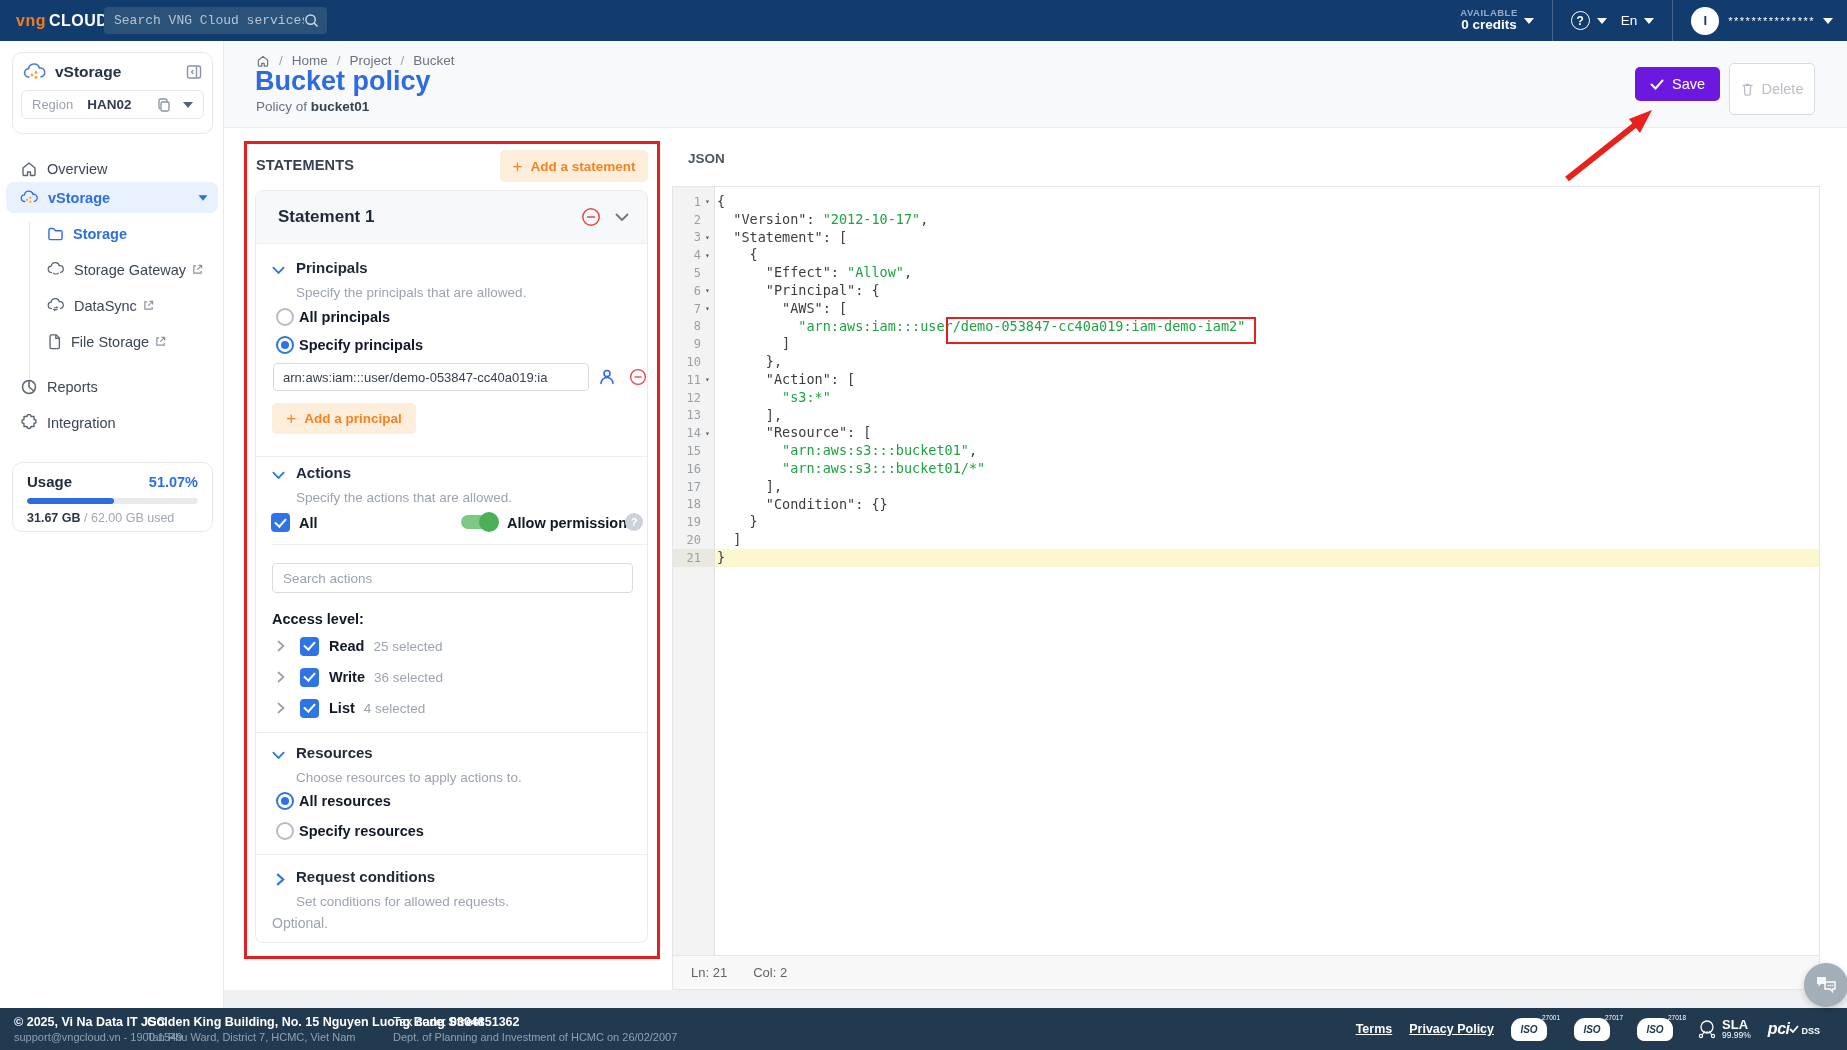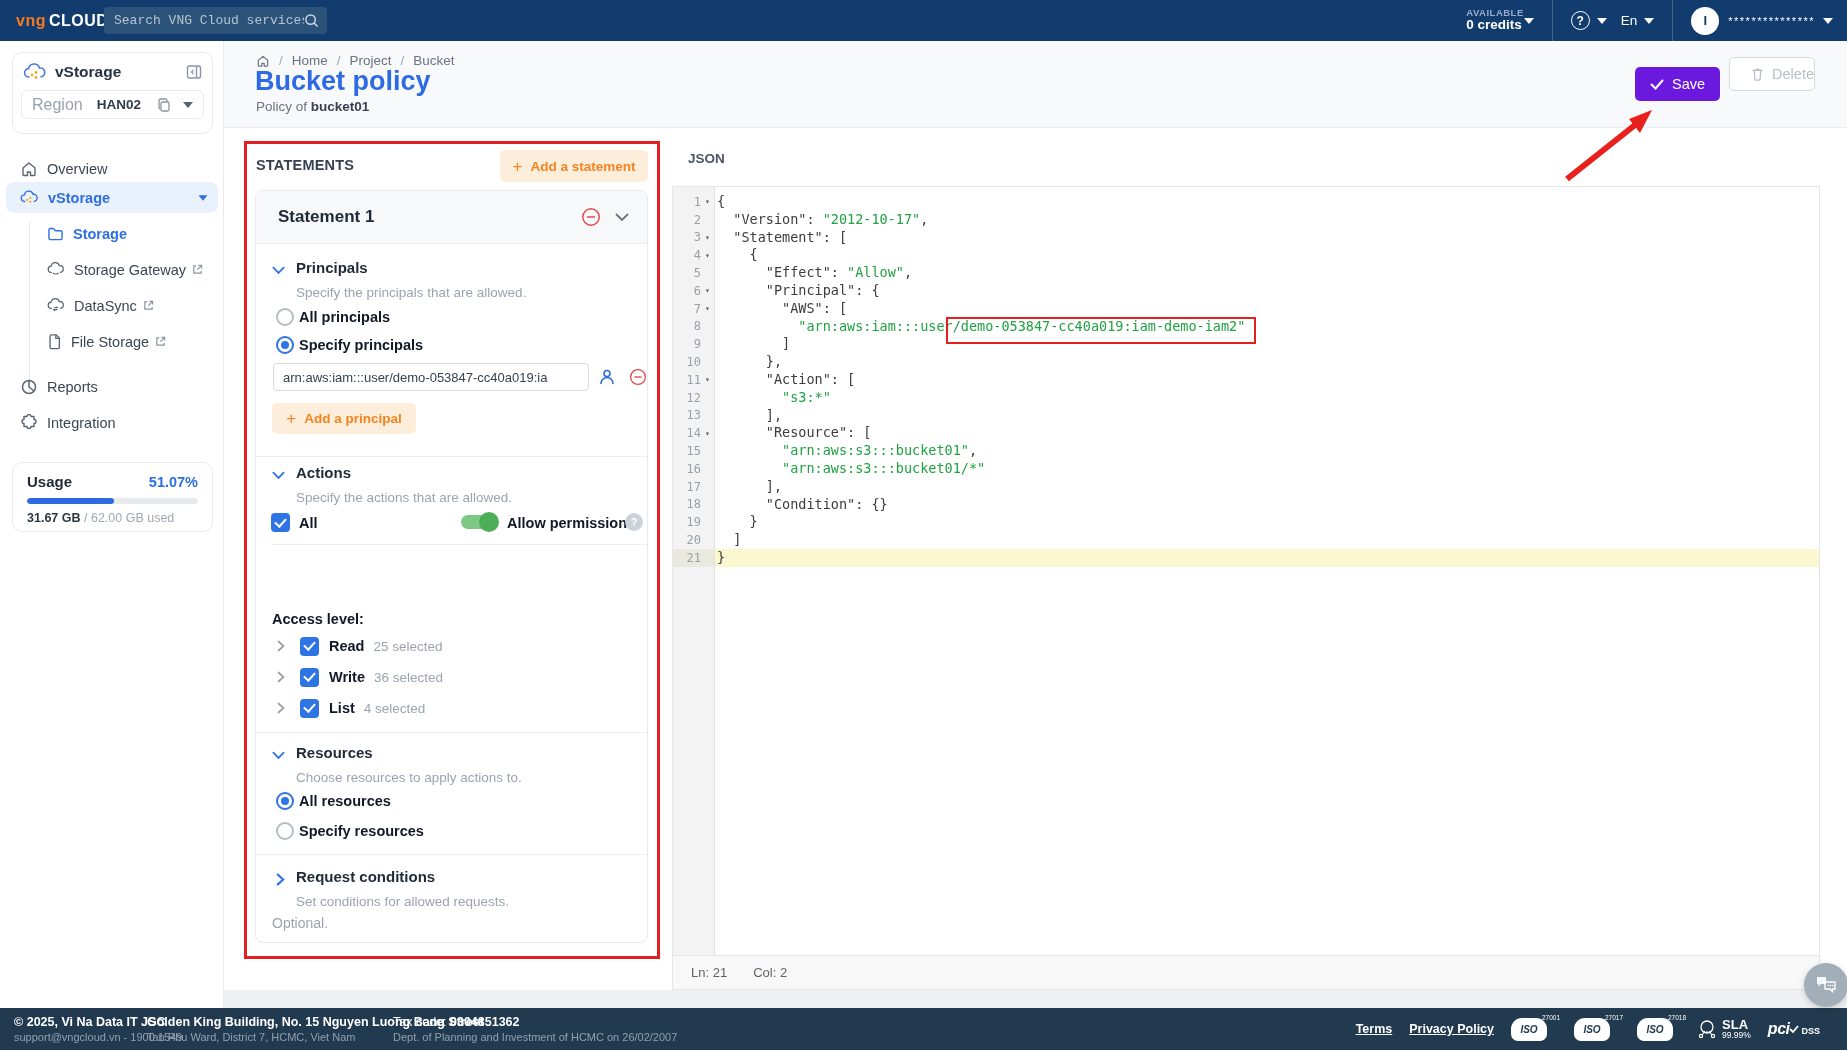--- a/index.html
+++ b/index.html
@@ -7,37 +7,37 @@
   .abs { position:absolute; }
 
   
   .topbar { position:absolute; left:0; top:0; width:1847px; height:41px; background:#123c6d; display:flex; align-items:center; z-index:30; }
   .logo { margin-left:16px; font-size:16px; font-weight:800; letter-spacing:.5px; }
   .logo .l1 { color:#f47a20; } .logo .l2 { color:#fff; margin-left:3px; }
   .hsearch { position:absolute; left:104px; top:7px; width:223px; height:27px; background:#2b5279; border-radius:4px; display:flex; align-items:center; padding:0 8px 0 10px; }
   .hsearch input { flex:1; background:transparent; border:none; outline:none; color:#dbe4ee; font-size:13px; font-family:Liberation Mono, monospace; }
   .hsearch input::placeholder { color:#b7c3d1; }
   .topright { position:absolute; right:14px; top:0; height:41px; display:flex; align-items:center; }
-  .credits { text-align:left; line-height:1.1; }
+  .credits { text-align:center; line-height:1.1; margin-right:6px; }
   .credits .av { font-size:9.5px; color:#97accc; letter-spacing:.5px; font-weight:700; }
   .credits .cv { font-size:13.5px; color:#fff; font-weight:700; }
   .caret { width:0; height:0; border-left:5px solid transparent; border-right:5px solid transparent; border-top:6px solid #fff; display:inline-block; }
   .hdiv { width:1px; height:41px; background:rgba(255,255,255,.22); margin:0 18px; }
   .qmark { width:19px; height:19px; border:1.6px solid #fff; border-radius:50%; color:#fff; font-size:12px; font-weight:700; display:flex; align-items:center; justify-content:center; }
   .lang { color:#fff; font-size:13.5px; margin:0 7px 0 14px; }
   .avatar { width:28px; height:28px; background:#fff; border-radius:50%; color:#123c6d; font-weight:700; font-size:13px; display:flex; align-items:center; justify-content:center; margin-right:9px; }
   .mask { color:#fff; font-size:11px; letter-spacing:1.5px; margin-right:8px; }
 
   
   .sidebar { position:absolute; left:0; top:41px; width:224px; height:967px; background:#fff; border-right:1px solid #e8eaec; z-index:5; }
   .prodcard { position:absolute; left:12px; top:11px; width:201px; height:82px; border:1px solid #e7e9ec; border-radius:10px; }
   .prodrow { display:flex; align-items:center; padding:9px 10px 0 10px; }
   .prodname { font-size:15.5px; font-weight:700; color:#263244; margin-left:8px; flex:1; }
   .regionbox { margin:8px 8px 0 8px; border:1px solid #e7e9ec; border-radius:6px; height:29px; display:flex; align-items:center; padding:0 10px; }
-  .regl { font-size:16px; color:#9aa2ad; } .regv { font-size:13.5px; font-weight:700; color:#333c4a; margin-left:14px; flex:1; }
+  .regl { font-size:13px; color:#9aa2ad; } .regv { font-size:13.5px; font-weight:700; color:#333c4a; margin-left:14px; flex:1; }
   .navitem { position:absolute; left:0; width:224px; height:31px; display:flex; align-items:center; padding-left:20px; font-size:14.5px; color:#3c4654; }
   .navitem .lbl { margin-left:9px; }
   .navitem.active { color:#2e6fe0; font-weight:700; }
   .activebg { position:absolute; left:6px; top:141px; width:212px; height:31px; background:#e9f1fd; border-radius:8px; }
   .subguide { position:absolute; left:29px; top:181px; width:1px; height:172px; background:#e4e7ea; }
   .sub { padding-left:47px !important; }
   .bluecaret { margin-left:auto; margin-right:16px; border-top-color:#2e6fe0 !important; transform:scale(.9); }
   .extlink { margin-left:6px; }
   .usagecard { position:absolute; left:12px; top:421px; width:201px; height:70px; border:1px solid #e7e9ec; border-radius:10px; padding:10px 14px; }
   .usrow { display:flex; justify-content:space-between; align-items:baseline; }
@@ -51,21 +51,21 @@
   
   .headstrip { position:absolute; left:224px; top:41px; width:1623px; height:86px; background:#f8f9fb; }
   .mainpanel { position:absolute; left:224px; top:127px; width:1623px; height:863px; background:#fff; border-top:1px solid #ebedf0; }
   .graystrip { position:absolute; left:224px; top:990px; width:1623px; height:18px; background:#eef0f2; }
   .breadcrumb { position:absolute; left:256px; top:53px; display:flex; align-items:center; gap:9px; font-size:13.5px; color:#6b7280; }
   .bc-sep { color:#9ca3af; }
   .pagetitle { position:absolute; left:255px; top:66px; font-size:27px; font-weight:700; color:#2e6be2; }
   .pagesub { position:absolute; left:256px; top:99px; font-size:13.5px; color:#6b7280; }
   .pagesub b { color:#374151; }
   .savebtn { position:absolute; left:1635px; top:67px; width:85px; height:34px; background:#6c19df; border:none; border-radius:5px; color:#fff; font-size:14.5px; font-weight:500; display:flex; align-items:center; justify-content:center; gap:8px; cursor:pointer; font-family:"Liberation Sans",sans-serif; }
-  .delbtn { position:absolute; left:1729px; top:57px; width:86px; height:34px; background:#fff; border:1px solid #d8dbde; border-radius:5px; color:#b9bec5; font-size:14.5px; font-weight:500; display:flex; align-items:center; justify-content:flex-end; gap:8px; font-family:"Liberation Sans",sans-serif; }
+  .delbtn { position:absolute; left:1729px; top:63px; width:86px; height:52px; background:#fff; border:1px solid #d8dbde; border-radius:5px; color:#b9bec5; font-size:14.5px; font-weight:500; display:flex; align-items:center; justify-content:center; gap:8px; font-family:"Liberation Sans",sans-serif; }
 
   
   .redbox1 { position:absolute; left:244px; top:141px; width:416px; height:818px; border:3px solid #e1201f; z-index:20; pointer-events:none; }
   .stheading { position:absolute; left:256px; top:157px; font-size:14.5px; font-weight:700; color:#374151; letter-spacing:.2px; }
   .addstmt { position:absolute; left:500px; top:150px; width:148px; height:32px; background:#fdeedc; border:none; border-radius:5px; color:#f5831f; font-size:13.5px; font-weight:700; display:flex; align-items:center; justify-content:center; gap:8px; font-family:"Liberation Sans",sans-serif; }
   .plus { font-size:17px; font-weight:400; line-height:1; }
   .stmtcard { position:absolute; left:255px; top:190px; width:393px; height:753px; border:1px solid #e8eaec; border-radius:8px; background:#fff; overflow:hidden; }
   .stmthead { height:53px; background:#f7f8f9; border-bottom:1px solid #eceef0; display:flex; align-items:center; padding:0 18px 0 22px; }
   .stmttitle { font-size:17px; font-weight:700; color:#1f2937; flex:1; }
   .secchev { position:absolute; left:16px; width:13px; height:13px; }
@@ -367,20 +367,21 @@
   <div class="checkbox" style="left:15px;top:322px;"></div>
   <div class="rlabel" style="top:324px;">All</div>
   <div class="toggle">
       <div class="knob"></div>
     </div>
   <div class="rlabel" style="left:251px;top:324px;">Allow permissions</div>
   <div class="qhelp">?</div>
 
   <div class="hr" style="top:353px;left:16px;width:377px;"></div>
 
+  <input class="searchact" placeholder="Search actions" style="">
   <div class="acclabel">Access level:</div>
 
   <div class="accrow" style="top:445px;">
     <svg width="8" height="12" viewBox="0 0 8 12" style="margin-left:7px;">
         <path d="M1.5 1.5L6.5 6l-5 4.5" fill="none" stroke="#9aa0a8" stroke-width="1.7" stroke-linecap="round"></path>
       </svg>
     <div class="checkbox cb"></div>
     <span class="al">Read</span>
     <span class="ac">25 selected</span>
   </div>

